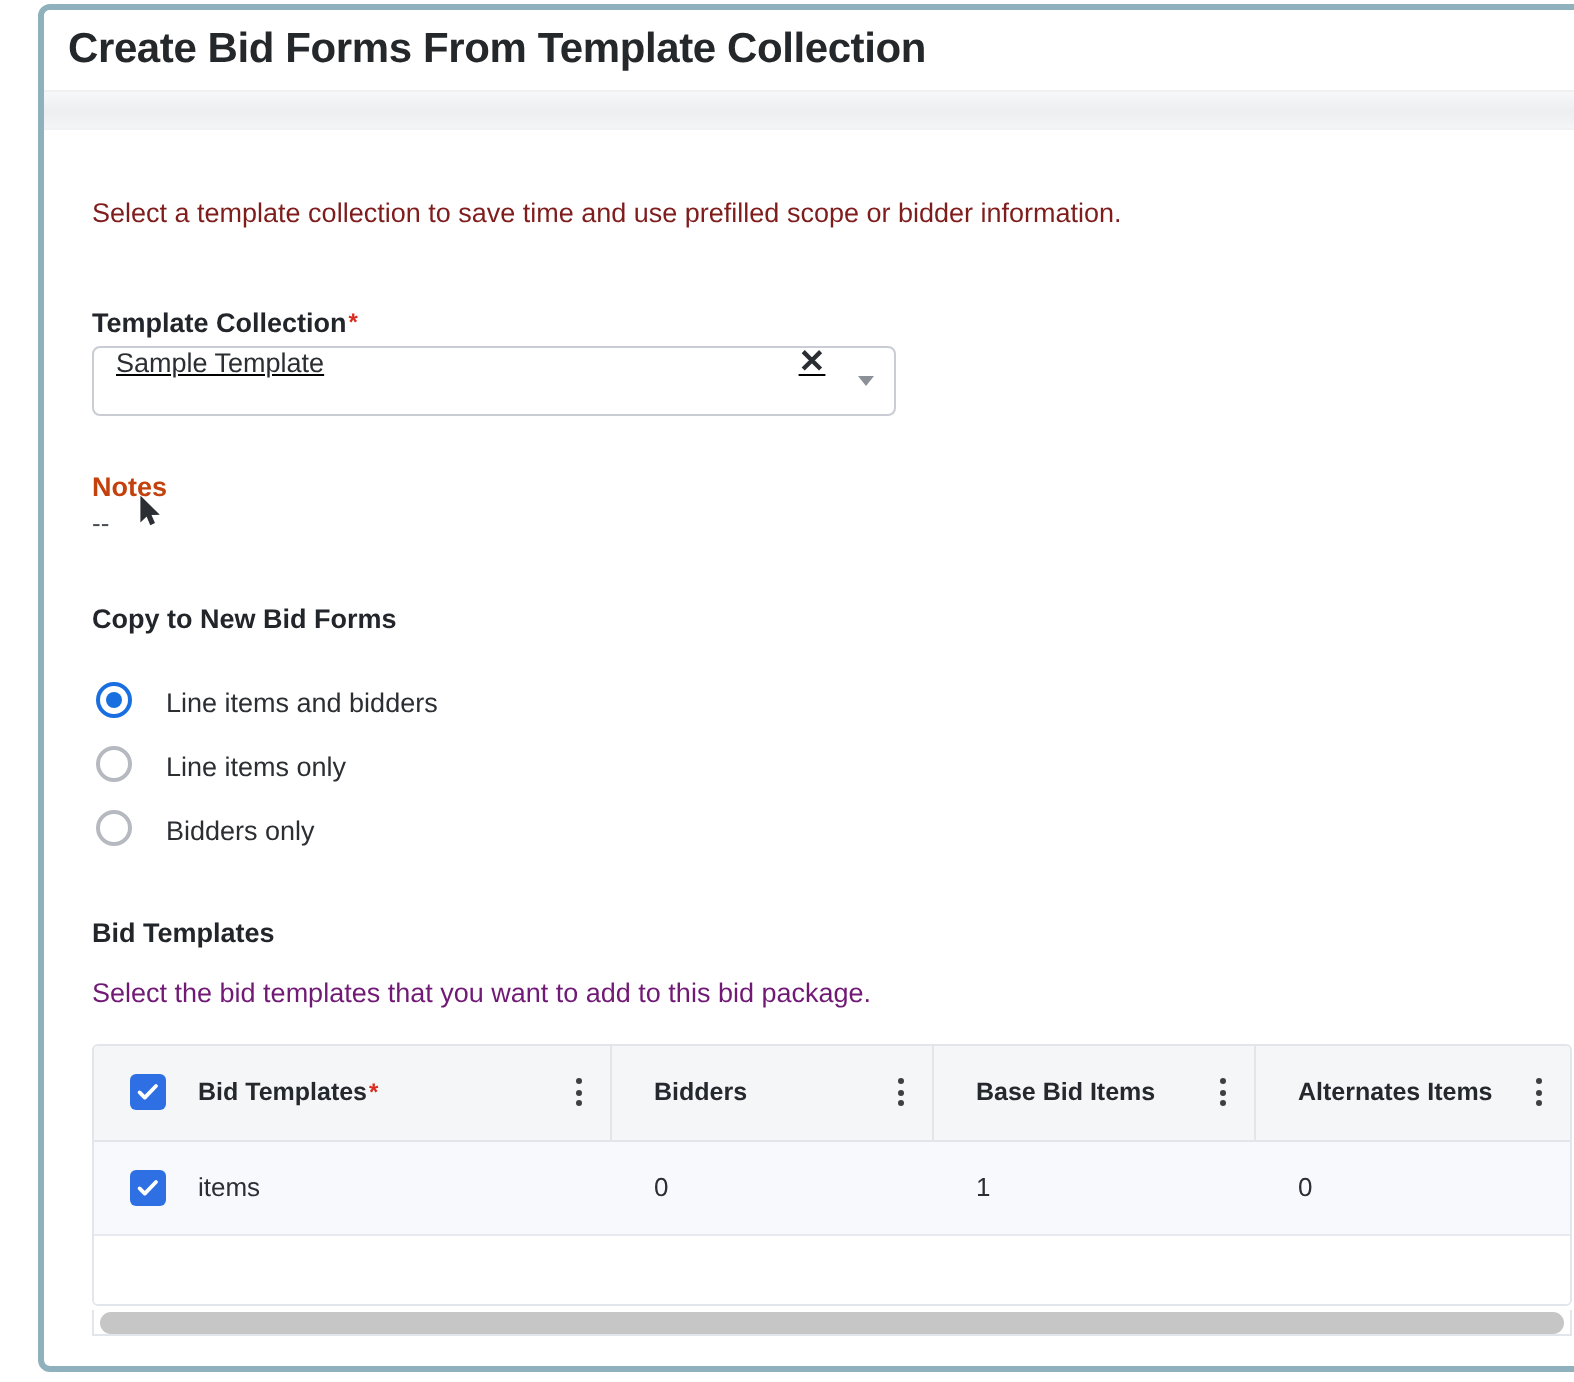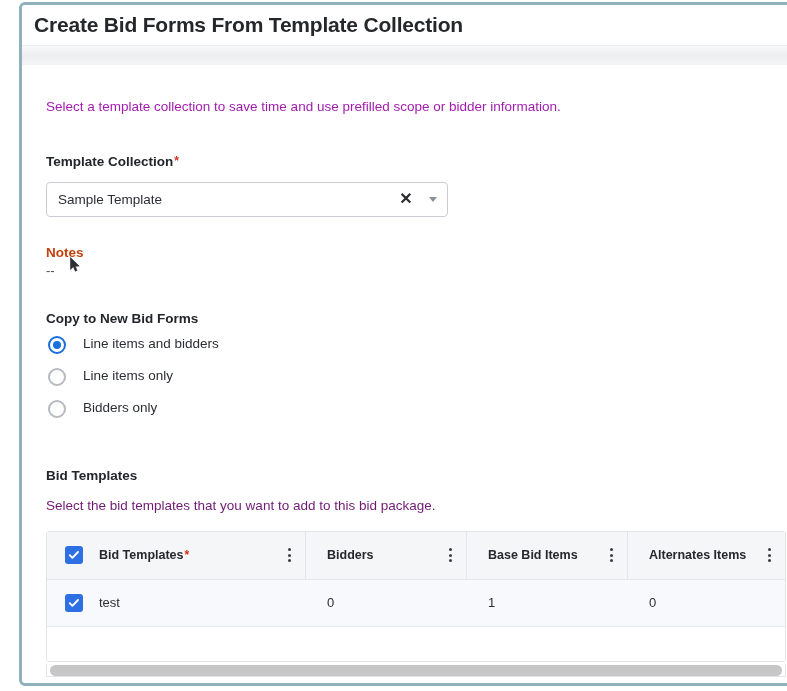--- a/index.html
+++ b/index.html
@@ -55,51 +55,51 @@
 
   
   .content {
     padding: 0 24px;
     box-sizing: border-box;
     position: relative;
   }
 
   .intro-text {
     font-size: 13.5px;
-    color: #a21caf;
+    color: #7f1d1d;
     margin-top: 33px;
     line-height: 1.4;
   }
 
   .field-label {
     font-size: 13.5px;
     font-weight: bold;
     color: #22252a;
     margin-top: 37px;
   }
   .req-star {
     color: #d92d20;
     font-weight: bold;
     font-size: 12px;
     vertical-align: text-top;
     margin-left: 1px;
   }
 
   
   .select-wrap {
-    margin-top: 13px;
+    margin-top: 4px;
     width: 402px;
     height: 35px;
     border: 1px solid #c9cdd3;
     border-radius: 4px;
     background: #ffffff;
     display: flex;
-    align-items: center;
     box-sizing: border-box;
     position: relative;
+    text-decoration: underline;
   }
   .select-value {
     flex: 1;
     font-size: 13.5px;
     color: #2b2e33;
     padding-left: 11px;
     white-space: nowrap;
     overflow: hidden;
   }
   .select-clear {
@@ -156,21 +156,21 @@
     font-size: 13.5px;
     font-weight: bold;
     color: #22252a;
     margin-top: 32px;
   }
   .radio-list {
     margin-top: 10px;
   }
   .radio-row {
     display: flex;
-    align-items: flex-start;
+    align-items: flex-end;
     height: 32px;
     cursor: pointer;
   }
   .radio-outer {
     width: 18px;
     height: 18px;
     border-radius: 50%;
     border: 2px solid #b6bac0;
     background: #ffffff;
     box-sizing: border-box;
@@ -423,21 +423,21 @@
 
       </div>
 
       <div class="table-row">
         <div class="td col-1">
           <span class="checkbox">
             <svg width="12" height="12" viewBox="0 0 12 12">
               <path d="M1.8 6.2 L4.4 8.8 L10 3" fill="none" stroke="#ffffff" stroke-width="1.9" stroke-linecap="round" stroke-linejoin="round"></path>
             </svg>
           </span>
-          <span class="td-text" style="margin-left:16px;">test</span>
+          <span class="td-text" style="margin-left:16px;">items</span>
         </div>
         <div class="td col-2">
           <span class="td-text">0</span>
         </div>
         <div class="td col-3">
           <span class="td-text">1</span>
         </div>
         <div class="td col-4">
           <span class="td-text">0</span>
         </div>

